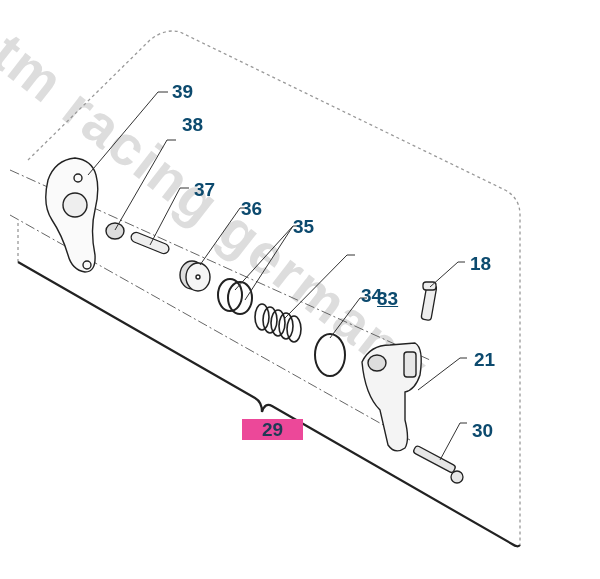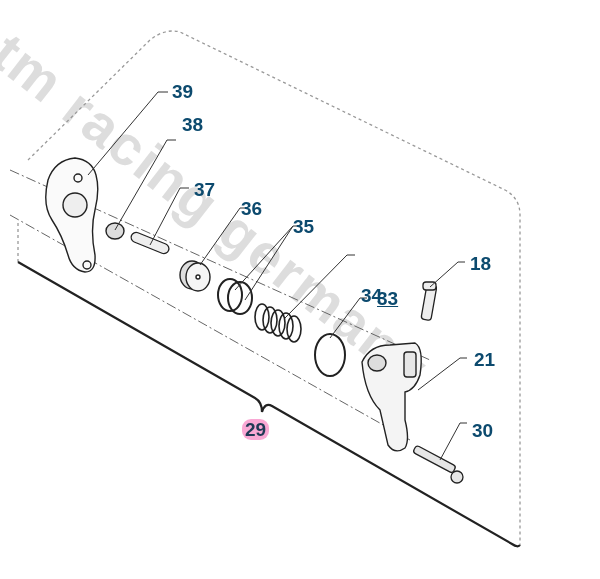--- a/index.html
+++ b/index.html
@@ -1,19 +1,19 @@
 <!DOCTYPE html>
 <html><head>
 <meta charset="utf-8">
 <style>
   html, body { margin:0; padding:0; background:#ffffff; }
   body { width:600px; height:579px; position:relative; overflow:hidden; font-family:"Liberation Sans", sans-serif; }
   #diagram { position:absolute; left:0; top:0; width:600px; height:579px; }
   .callout { position:absolute; font-family:"Liberation Sans", sans-serif; font-weight:bold; font-size:19px; color:#0c4a6e; line-height:1; }
-  .callout-group { background:#f9a8d4; color:#1f3a55; padding:1px 3px;border-radius:9px; }
+  .callout-group { background:#ec4899; color:#1f3a55; padding:1px 20px; }
   .watermark { position:absolute; left:20px; top:20px; font-family:"Liberation Sans", sans-serif; font-weight:bold; font-size:56px; color:#d8d8d8; transform-origin:0 0; transform:rotate(38deg); white-space:nowrap; letter-spacing:2px; opacity:0.85; }
 </style>
 </head>
 <body>
 
 <div class="watermark">tm racing germany</div>
 
 <svg id="diagram" viewBox="0 0 600 579" xmlns="http://www.w3.org/2000/svg">
 
   <path d="M28 160 L150 40 Q165 28 180 32 L505 190 Q520 198 520 215 L520 545" fill="none" stroke="#999" stroke-width="1.3" stroke-dasharray="3,3"></path>

